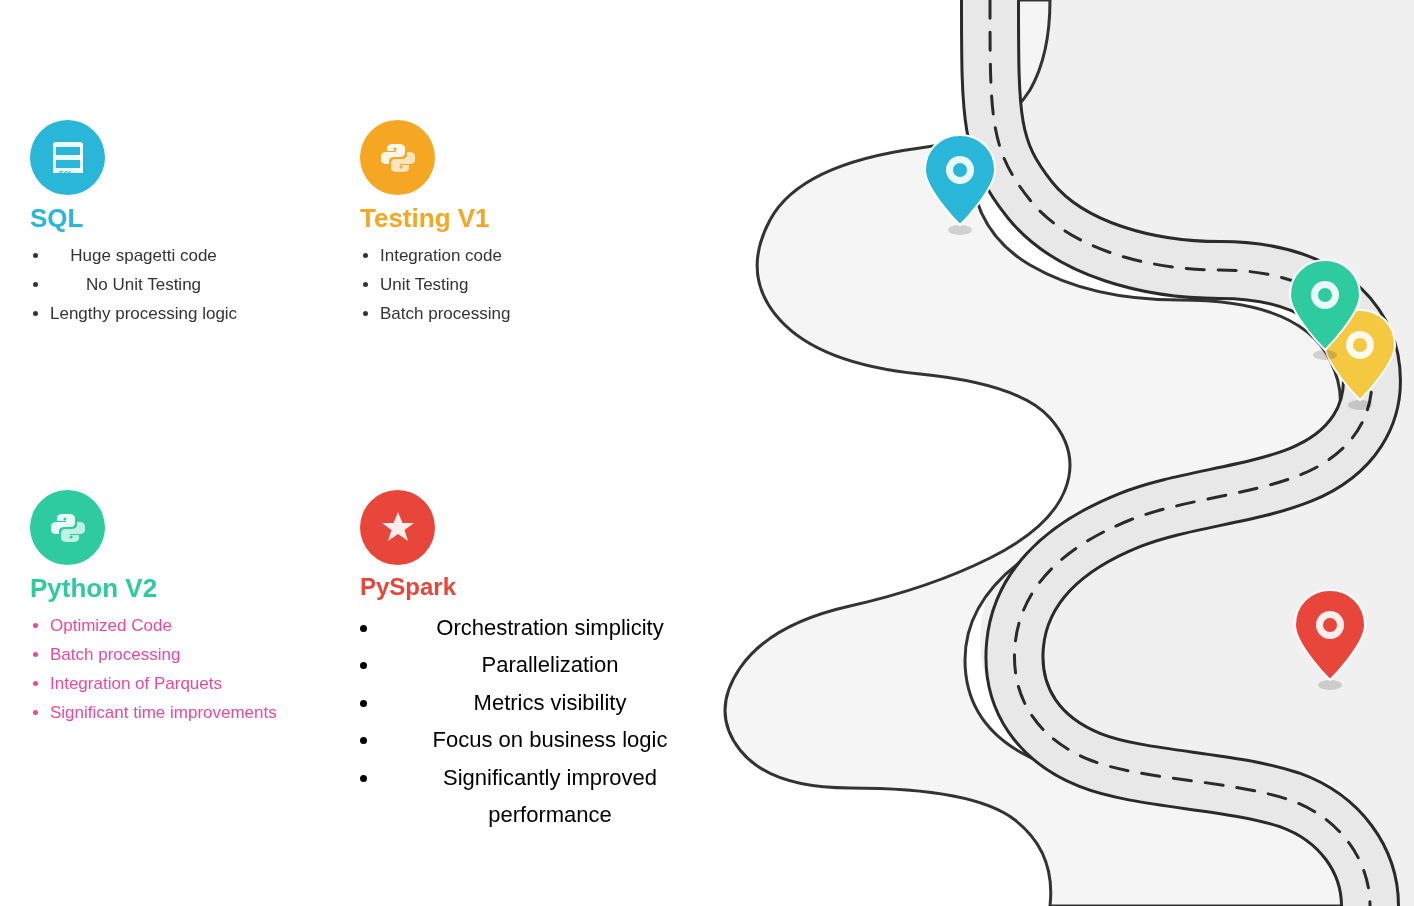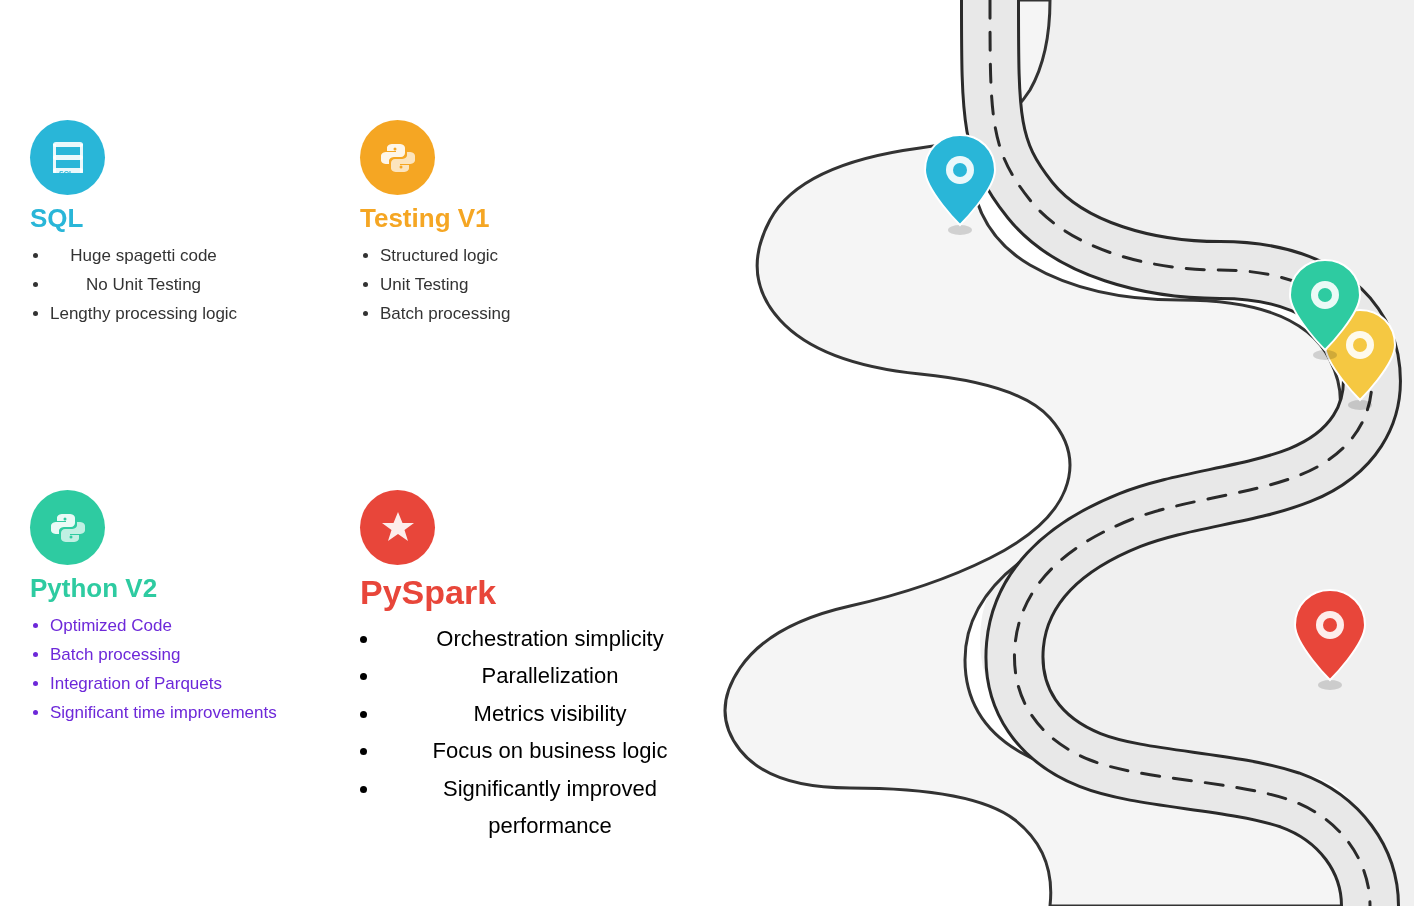--- a/index.html
+++ b/index.html
@@ -102,41 +102,41 @@
     .pythonv2-title {
       font-size: 26px;
       font-weight: 700;
       color: #2ECBA1;
       margin-bottom: 8px;
     }
     .pythonv2-list {
       list-style: disc;
       padding-left: 20px;
       font-size: 17px;
-      color: #6d28d9;
+      color: #ec4899;
       line-height: 1.7;
     }
     
     .pyspark-section {
       position: absolute;
       top: 490px;
       left: 360px;
     }
     .pyspark-icon-circle {
       width: 75px;
       height: 75px;
       border-radius: 50%;
       background: #E8463A;
       display: flex;
       align-items: center;
       justify-content: center;
       margin-bottom: 8px;
     }
     .pyspark-title {
-      font-size: 34px;
+      font-size: 24px;
       font-weight: 700;
       color: #E8463A;
       margin-bottom: 8px;
     }
     .pyspark-list {
       list-style: disc;
       padding-left: 20px;
       font-size: 22px;
       color: #000000;
       line-height: 1.7;
@@ -193,21 +193,21 @@
         <svg class="icon-svg" viewBox="0 0 44 44" fill="none">
 
           <path d="M17 8c-3.3 0-6 1.3-6 4v3h9v1H11c-3.3 0-6 1.3-6 4v4c0 2.7 2.7 4 6 4h2v-3c0-2.7 2.7-4 6-4h6c2.2 0 4-1.8 4-4v-5c0-2.7-2.7-4-6-4h-6z" fill="white" opacity="0.9"></path>
           <path d="M27 36c3.3 0 6-1.3 6-4v-3h-9v-1h9c3.3 0 6-1.3 6-4v-4c0-2.7-2.7-4-6-4h-2v3c0 2.7-2.7 4-6 4h-6c-2.2 0-4 1.8-4 4v5c0 2.7 2.7 4 6 4h6z" fill="white" opacity="0.7"></path>
           <circle cx="19" cy="13" r="1.5" fill="#F5A623"></circle>
           <circle cx="25" cy="31" r="1.5" fill="#F5A623"></circle>
         </svg>
       </div>
       <div class="pythonv1-title">Testing V1</div>
       <ul class="pythonv1-list">
-        <li>Structured logic</li>
+        <li>Integration code</li>
         <li>Unit Testing</li>
         <li>Batch processing</li>
       </ul>
     </div>
 
     <div class="pythonv2-section">
       <div class="pythonv2-icon-circle">
         <svg class="icon-svg" viewBox="0 0 44 44" fill="none">
           <path d="M17 8c-3.3 0-6 1.3-6 4v3h9v1H11c-3.3 0-6 1.3-6 4v4c0 2.7 2.7 4 6 4h2v-3c0-2.7 2.7-4 6-4h6c2.2 0 4-1.8 4-4v-5c0-2.7-2.7-4-6-4h-6z" fill="white" opacity="0.9"></path>
           <path d="M27 36c3.3 0 6-1.3 6-4v-3h-9v-1h9c3.3 0 6-1.3 6-4v-4c0-2.7-2.7-4-6-4h-2v3c0 2.7-2.7 4-6 4h-6c-2.2 0-4 1.8-4 4v5c0 2.7 2.7 4 6 4h6z" fill="white" opacity="0.7"></path>

